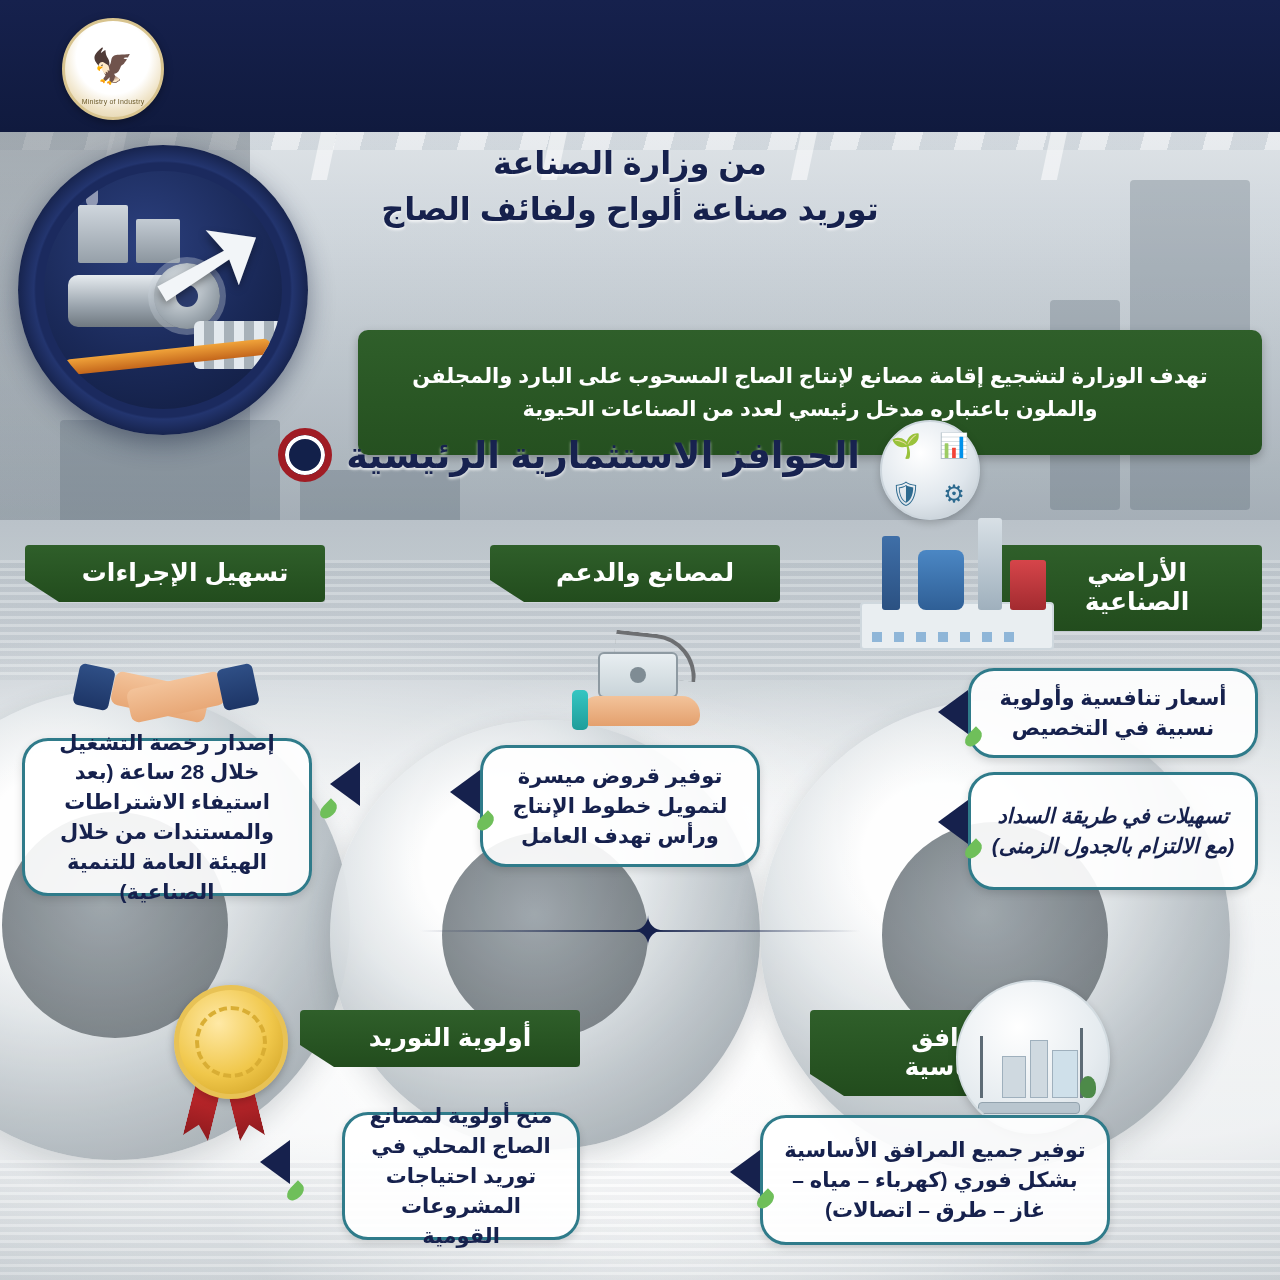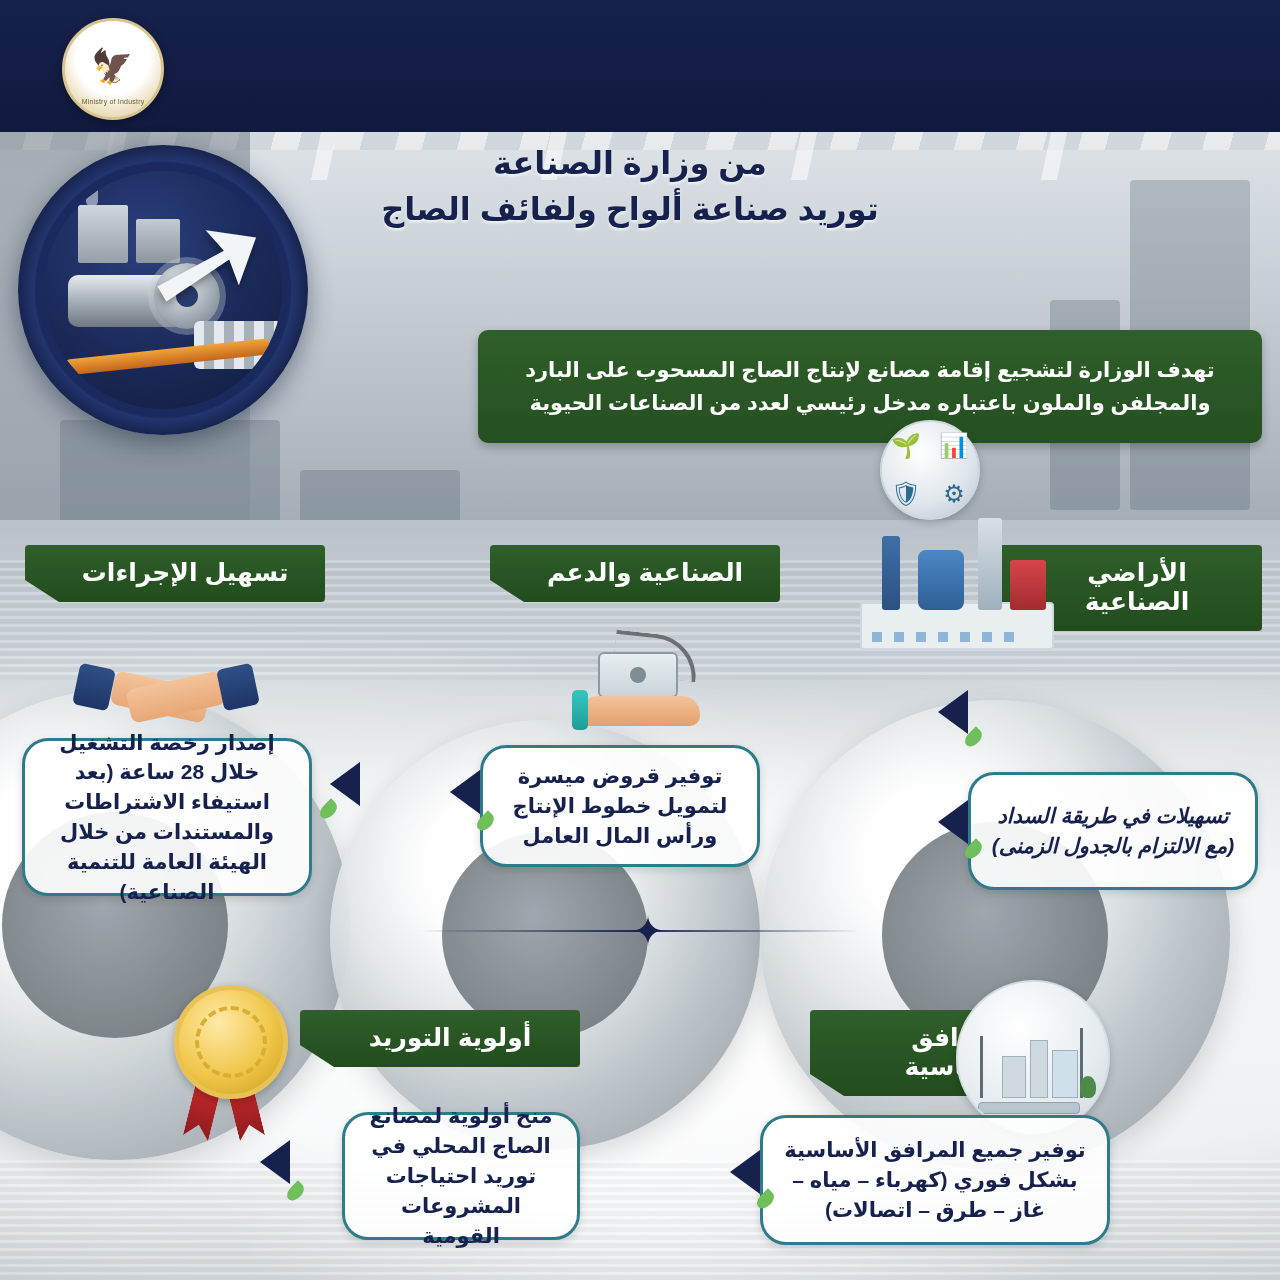--- a/index.html
+++ b/index.html
@@ -157,28 +157,28 @@
     text-shadow: 0 4px 8px rgba(0,0,0,.4);
   }
   .emblem .belt {
     position: absolute; left: 18px; bottom: 44px; width: 210px; height: 16px;
     background: linear-gradient(180deg,#f0a33a,#c4661b);
     border-radius: 8px; transform: rotate(-6deg);
   }
 
   
   .aim-banner {
-    position: absolute; right: 18px; top: 330px; width: 784px; min-height: 92px;
+    position: absolute; right: 18px; top: 330px; width: 904px; min-height: 92px;
     background: linear-gradient(180deg, #2f5f2a 0%, #255020 100%);
     border-radius: 10px;
     color: #ffffff;
     font-size: 21px;
     font-weight: 700;
     line-height: 1.55;
-    padding: 24px 26px;
+    padding: 30px 26px;
     box-sizing: border-box;
     text-align: center;
     box-shadow: 0 4px 10px rgba(0,0,0,0.25);
   }
 
   
   .section-heading {
     position: absolute; right: 420px; top: 428px;
     display: flex; align-items: center; gap: 14px;
   }
@@ -385,55 +385,60 @@
   </div>
 
   <div class="aim-banner">تهدف الوزارة لتشجيع إقامة مصانع لإنتاج الصاج المسحوب على البارد والمجلفن والملون باعتباره مدخل رئيسي لعدد من الصناعات الحيوية</div>
 
   <div class="gears-badge">
     <span>📊</span>
     <span>🌱</span>
     <span>⚙</span>
     <span>🛡</span>
   </div>
+  <div class="section-heading">
+    <span class="txt">الحوافز الاستثمارية الرئيسية</span>
+    <span class="target-icon"></span>
+  </div>
 
   <div class="ribbon" style="right:18px; top:545px; width:270px;">الأراضي الصناعية</div>
 
   <div class="ill-plant">
     <div class="plant-base"></div>
     <div class="plant-tower"></div>
     <div class="plant-tank"></div>
     <div class="plant-stack"></div>
     <div class="plant-red"></div>
     <div class="plant-win" style="left:12px;"></div>
     <div class="plant-win" style="left:34px;"></div>
     <div class="plant-win" style="left:56px;"></div>
     <div class="plant-win" style="left:78px;"></div>
     <div class="plant-win" style="left:100px;"></div>
     <div class="plant-win" style="left:122px;"></div>
     <div class="plant-win" style="left:144px;"></div>
   </div>
 
+  <div class="card" style="right:22px; top:668px; width:290px; height:90px; display:flex; align-items:center; justify-content:center;">أسعار تنافسية وأولوية نسبية في التخصيص</div>
   <div class="pointer" style="right:312px; top:690px;"></div>
   <div class="drop" style="right:300px; top:728px;"></div>
 
   <div class="card" style="right:22px; top:772px; width:290px; height:118px; display:flex; align-items:center; justify-content:center;font-style:italic;">تسهيلات في طريقة السداد (مع الالتزام بالجدول الزمنى)</div>
   <div class="pointer" style="right:312px; top:800px;"></div>
   <div class="drop" style="right:300px; top:840px;"></div>
 
-  <div class="ribbon" style="right:500px; top:545px; width:290px;">الصناعية والدعم</div>
+  <div class="ribbon" style="right:500px; top:545px; width:290px;">لمصانع والدعم</div>
 
   <div class="ill-money">
     <div class="money-arrow"></div>
     <div class="money-note"></div>
     <div class="money-hand"></div>
     <div class="money-cuff"></div>
   </div>
 
-  <div class="card" style="right:520px; top:745px; width:280px; height:122px; display:flex; align-items:center; justify-content:center;">توفير قروض ميسرة لتمويل خطوط الإنتاج ورأس المال العامل</div>
+  <div class="card" style="right:520px; top:745px; width:280px; height:122px; display:flex; align-items:center; justify-content:center;">توفير قروض ميسرة لتمويل خطوط الإنتاج ورأس تهدف العامل</div>
   <div class="pointer" style="right:800px; top:770px;"></div>
   <div class="drop" style="right:788px; top:812px;"></div>
 
   <div class="ribbon" style="right:955px; top:545px; width:300px;">تسهيل الإجراءات</div>
 
   <div class="ill-handshake">
     <div class="hs-arm" style="left:42px; top:40px; transform:rotate(12deg);"></div>
     <div class="hs-arm" style="left:58px; top:40px; transform:rotate(-12deg);"></div>
     <div class="hs-cuff" style="left:6px; top:26px; transform:rotate(12deg);"></div>
     <div class="hs-cuff" style="left:150px; top:26px; transform:rotate(-12deg);"></div>

